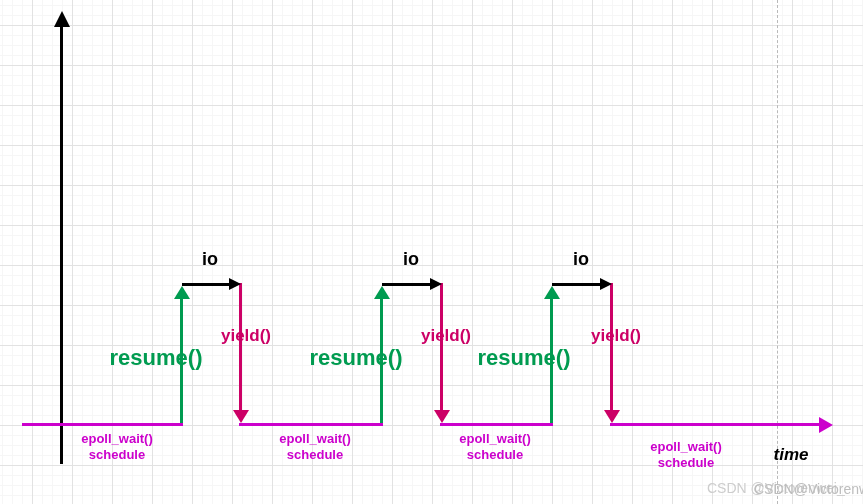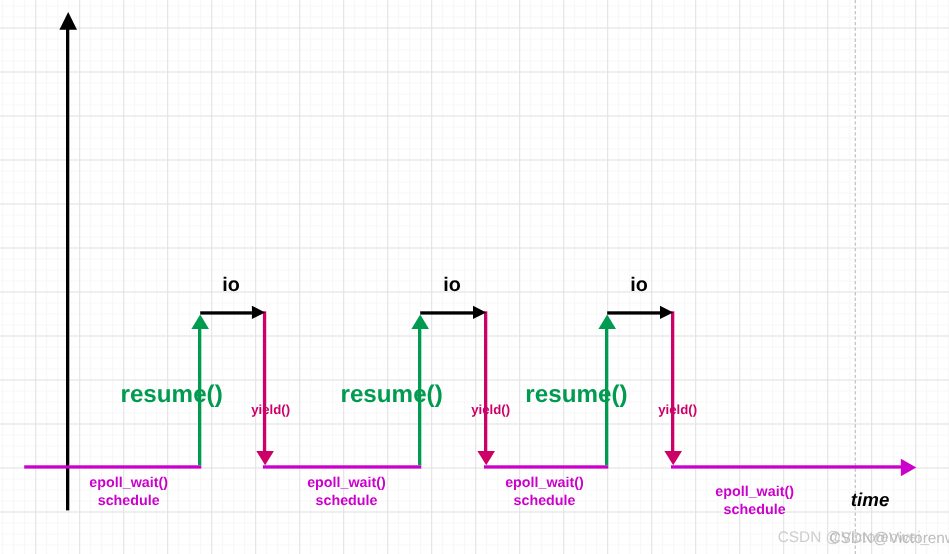--- a/index.html
+++ b/index.html
@@ -26,21 +26,21 @@
   .up-line{top:296px;width:3px;height:127px;background:#009b50;}
   .up-head{top:286px;width:0;height:0;border-left:8px solid transparent;border-right:8px solid transparent;border-bottom:13px solid #009b50;}
   .down-line{top:283px;width:3px;height:129px;background:#cc0066;}
   .down-head{top:410px;width:0;height:0;border-left:8px solid transparent;border-right:8px solid transparent;border-top:13px solid #cc0066;}
   .io-line{top:283px;height:3px;background:#000;}
   .io-head{top:278px;width:0;height:0;border-top:6px solid transparent;border-bottom:6px solid transparent;border-left:12px solid #000;}
   
   .lbl{position:absolute;transform:translateX(-50%);white-space:nowrap;font-weight:bold;}
   .io-lbl{top:249px;font-size:18px;color:#000;}
   .resume-lbl{top:345px;font-size:22px;color:#009b50;}
-  .yield-lbl{top:365px;font-size:12px;color:#cc0066;}
+  .yield-lbl{top:326px;font-size:17px;color:#cc0066;}
   .wait-lbl{font-size:13px;line-height:16px;color:#cc00cc;text-align:center;}
   .time-lbl{top:445px;font-size:17px;color:#000;font-style:italic;}
   .wm{position:absolute;font-size:14px;font-weight:normal;white-space:nowrap;}
   .wm-back{left:707px;top:480px;color:#cdcdcd;}
   .wm-front{left:714px;top:481px;color:#bdbdbd;margin-left:40px;}
 </style>
 </head>
 <body>
 
 <div class="canvas">

